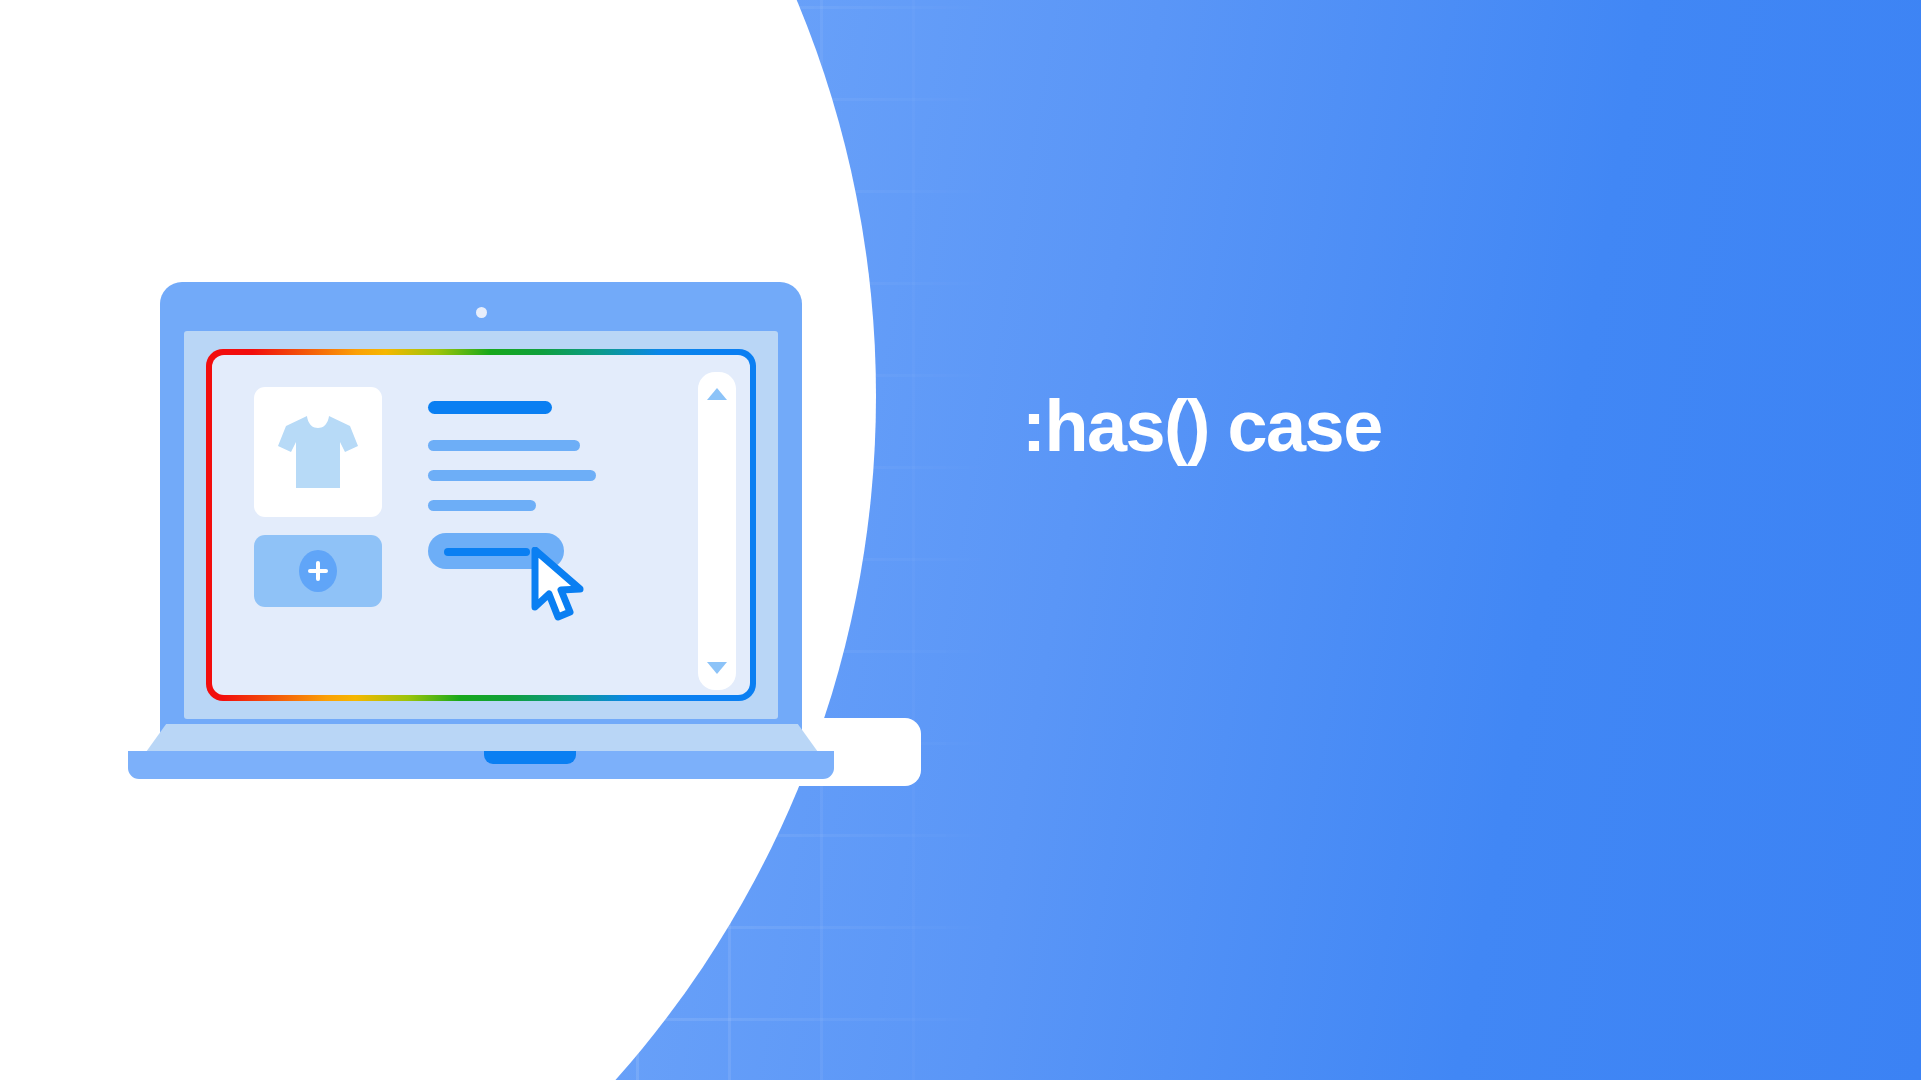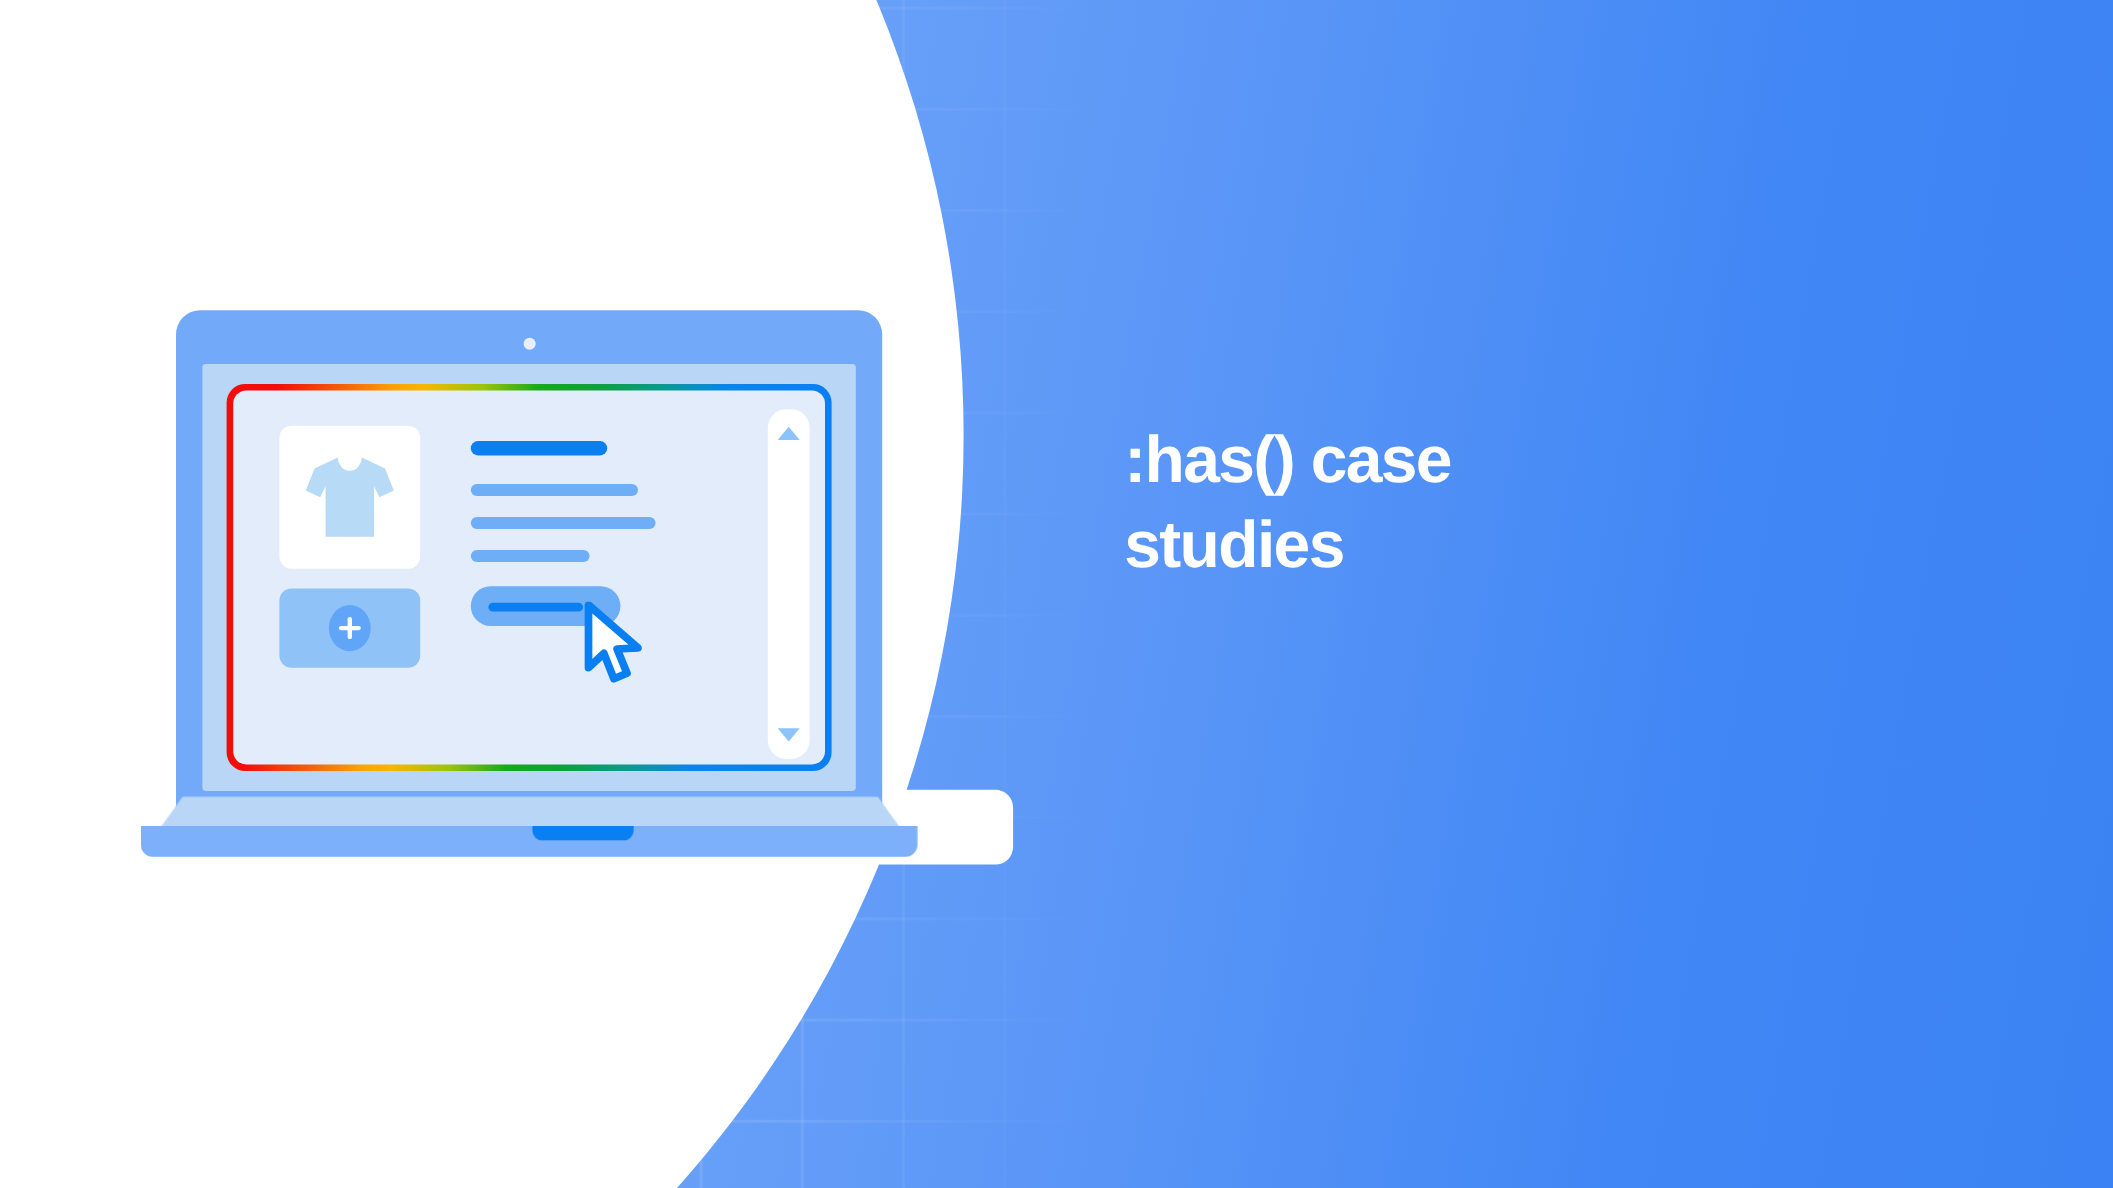--- a/index.html
+++ b/index.html
@@ -41,21 +41,21 @@
     background:#ffffff;
   }
 
   
   .headline{
     position:absolute;
     left:1022px; top:380px;
     width:760px;
     color:#ffffff;
     font-weight:700;
-    font-size:60px;
+    font-size:72px;
     line-height:1.28;
     letter-spacing:-1.5px;
   }
   .headline .line{ display:block; white-space:pre; }
 
   
   .laptop{
     position:absolute;
     left:130px; top:282px;
     width:800px; height:500px;
@@ -277,16 +277,15 @@
       </div>
     </div>
 
     <div class="base-deck"></div>
     <div class="base-front"></div>
     <div class="base-notch"></div>
   </div>
 
   <div class="headline">
     <span class="line">:has() case</span>
-    <span class="line">studies</span>
   </div>
 
 </div>
 
 </body></html>

